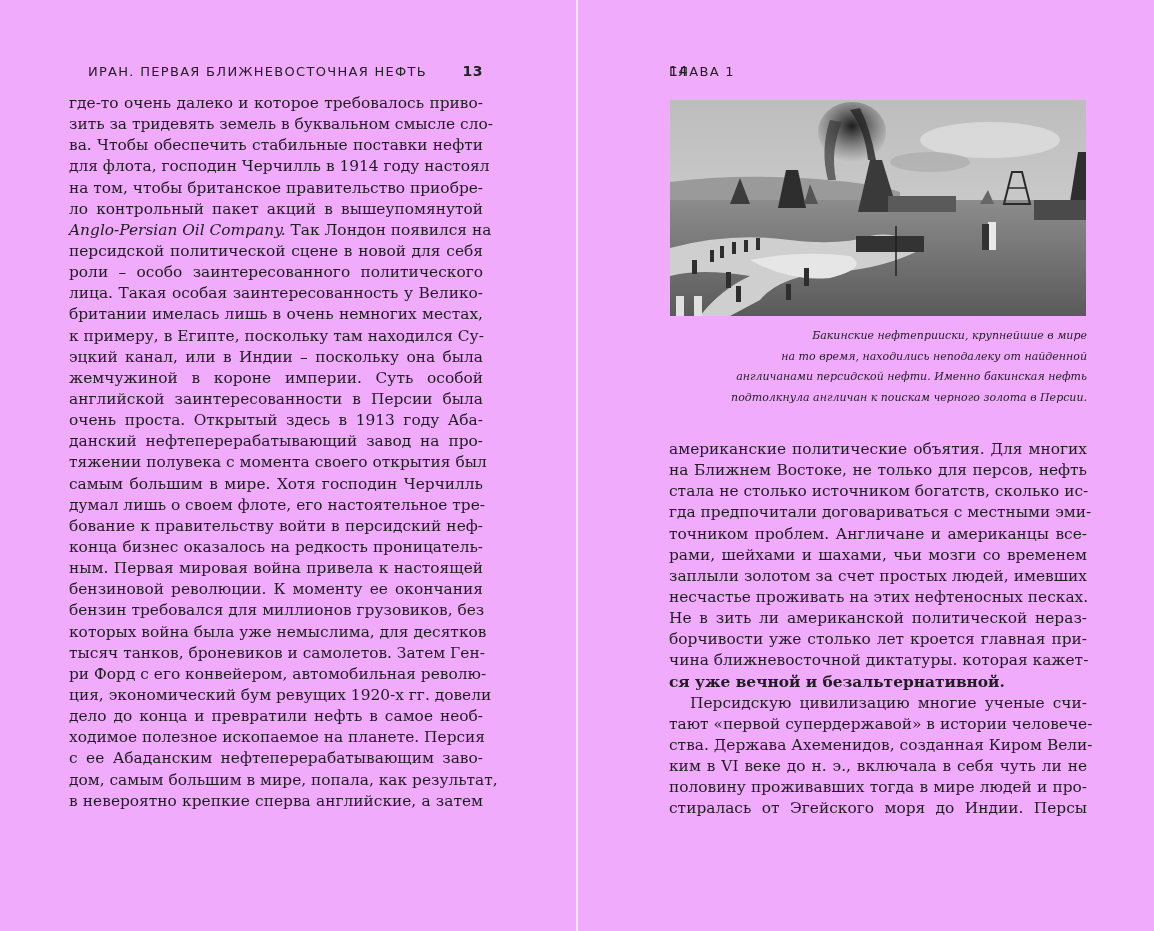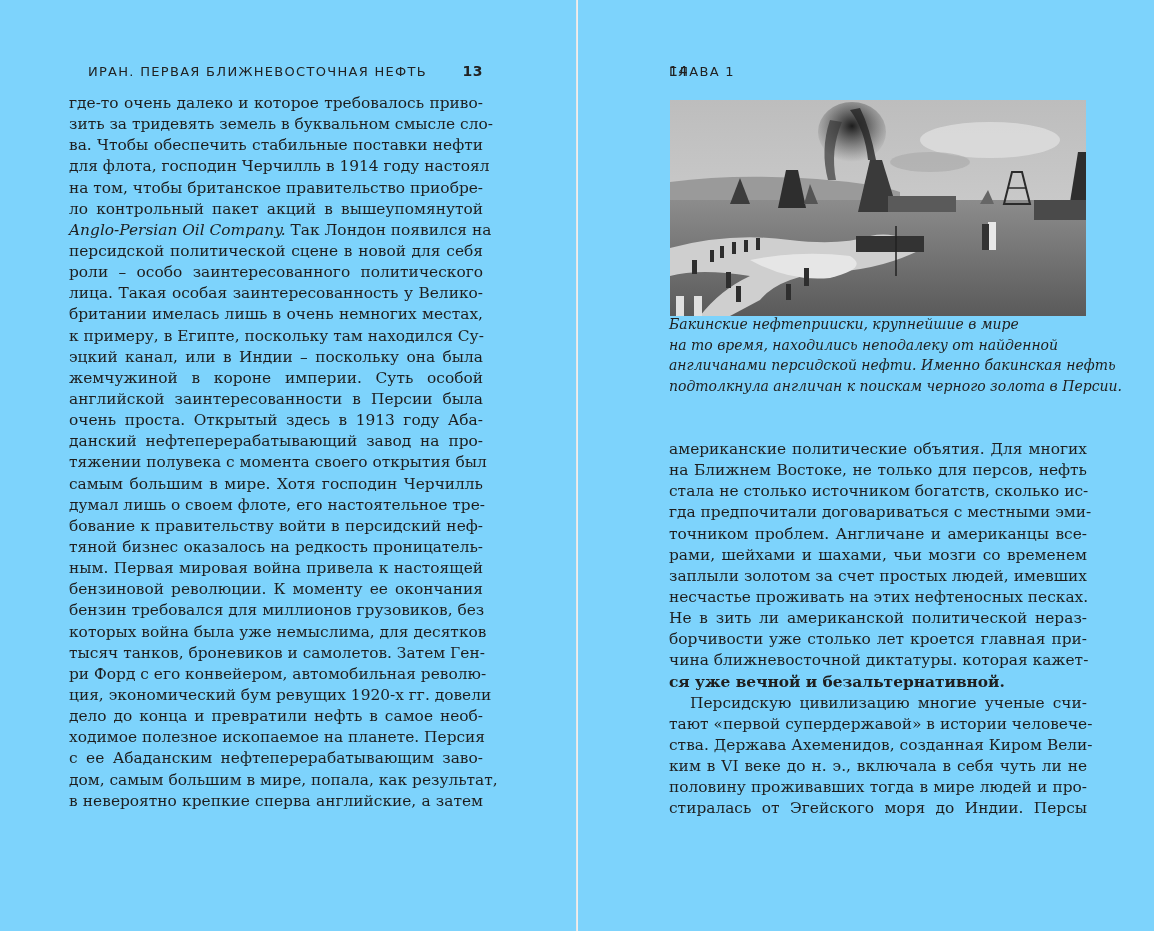--- a/index.html
+++ b/index.html
@@ -11,21 +11,21 @@
       width: 1154px;
       height: 931px;
       position: relative;
       overflow: hidden;
       color: #1a1a1a;
     }
     .spread {
       position: absolute;
       left: 0; top: 0;
       width: 1154px; height: 931px;
-      background: #7dd3fc;
+      background: #f0abfc;
     }
     .gutter {
       position: absolute;
       left: 576px;
       top: 0;
       width: 2px;
       height: 931px;
       background: linear-gradient(to right, #e2e2e2, #f2f2f2);
     }
     .page {
@@ -125,27 +125,27 @@
       width: 416px;
       height: 216px;
       overflow: hidden;
       background: #8a8a8a;
     }
     .photo svg { display: block; }
 
     .caption {
       position: absolute;
       left: 91px;
-      top: 314px;
+      top: 326px;
       width: 418px;
       font-family: "DejaVu Serif", serif;
       font-style: italic;
-      font-size: 14px;
+      font-size: 11px;
       line-height: 20.5px;
-      text-align: left;
+      text-align: right;
       color: #1e1e1e;
     }
     .caption .cline {
       display: block;
       white-space: nowrap;
     }
   </style>
 </head>
 <body>
 
@@ -172,21 +172,21 @@
       <span class="line">к примеру, в Египте, поскольку там находился Су-</span>
       <span class="line">эцкий канал, или в Индии – поскольку она была</span>
       <span class="line">жемчужиной в короне империи. Суть особой</span>
       <span class="line">английской заинтересованности в Персии была</span>
       <span class="line">очень проста. Открытый здесь в 1913 году Аба-</span>
       <span class="line">данский нефтеперерабатывающий завод на про-</span>
       <span class="line">тяжении полувека с момента своего открытия был</span>
       <span class="line">самым большим в мире. Хотя господин Черчилль</span>
       <span class="line">думал лишь о своем флоте, его настоятельное тре-</span>
       <span class="line">бование к правительству войти в персидский неф-</span>
-      <span class="line">тяной бизнес оказалось на редкость проницатель-</span>
+      <span class="line">конца бизнес оказалось на редкость проницатель-</span>
       <span class="line">ным. Первая мировая война привела к настоящей</span>
       <span class="line">бензиновой революции. К моменту ее окончания</span>
       <span class="line">бензин требовался для миллионов грузовиков, без</span>
       <span class="line">которых война была уже немыслима, для десятков</span>
       <span class="line">тысяч танков, броневиков и самолетов. Затем Ген-</span>
       <span class="line">ри Форд с его конвейером, автомобильная револю-</span>
       <span class="line">ция, экономический бум ревущих 1920-х гг. довели</span>
       <span class="line">дело до конца и превратили нефть в самое необ-</span>
       <span class="line">ходимое полезное ископаемое на планете. Персия</span>
       <span class="line">с ее Абаданским нефтеперерабатывающим заво-</span>

